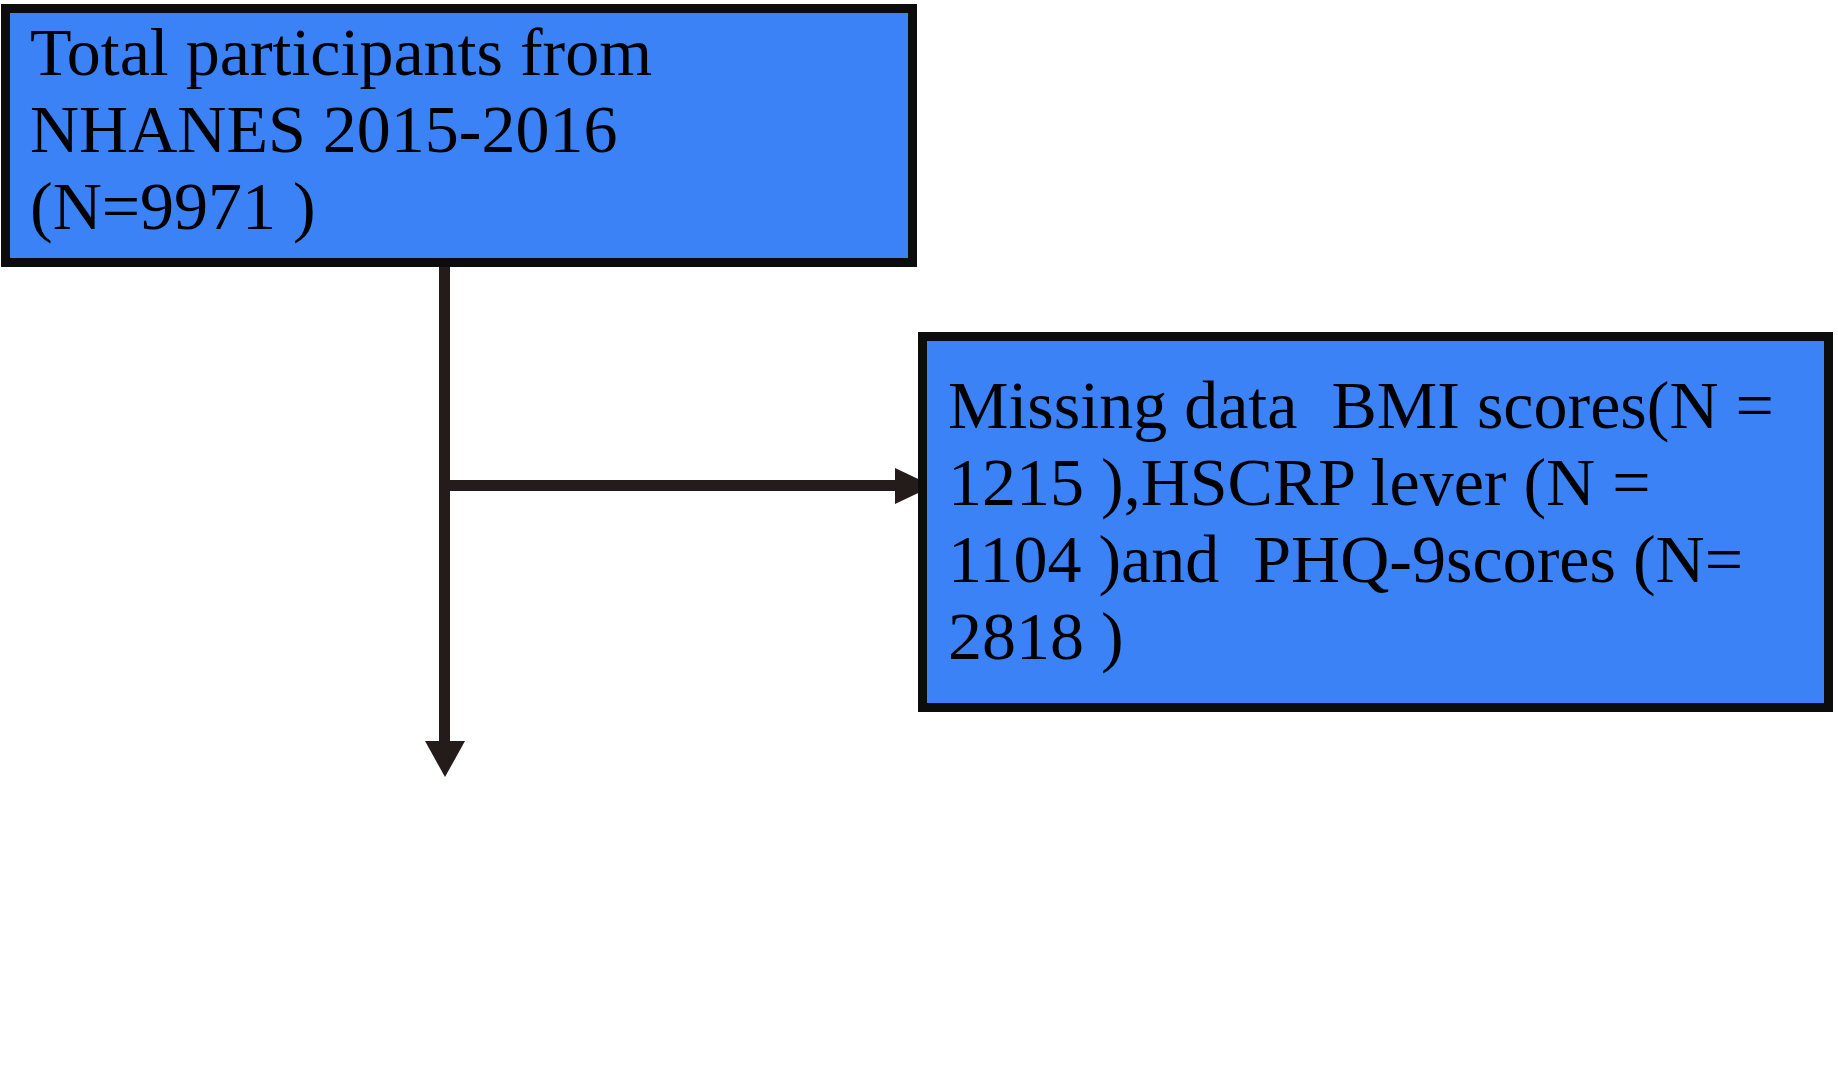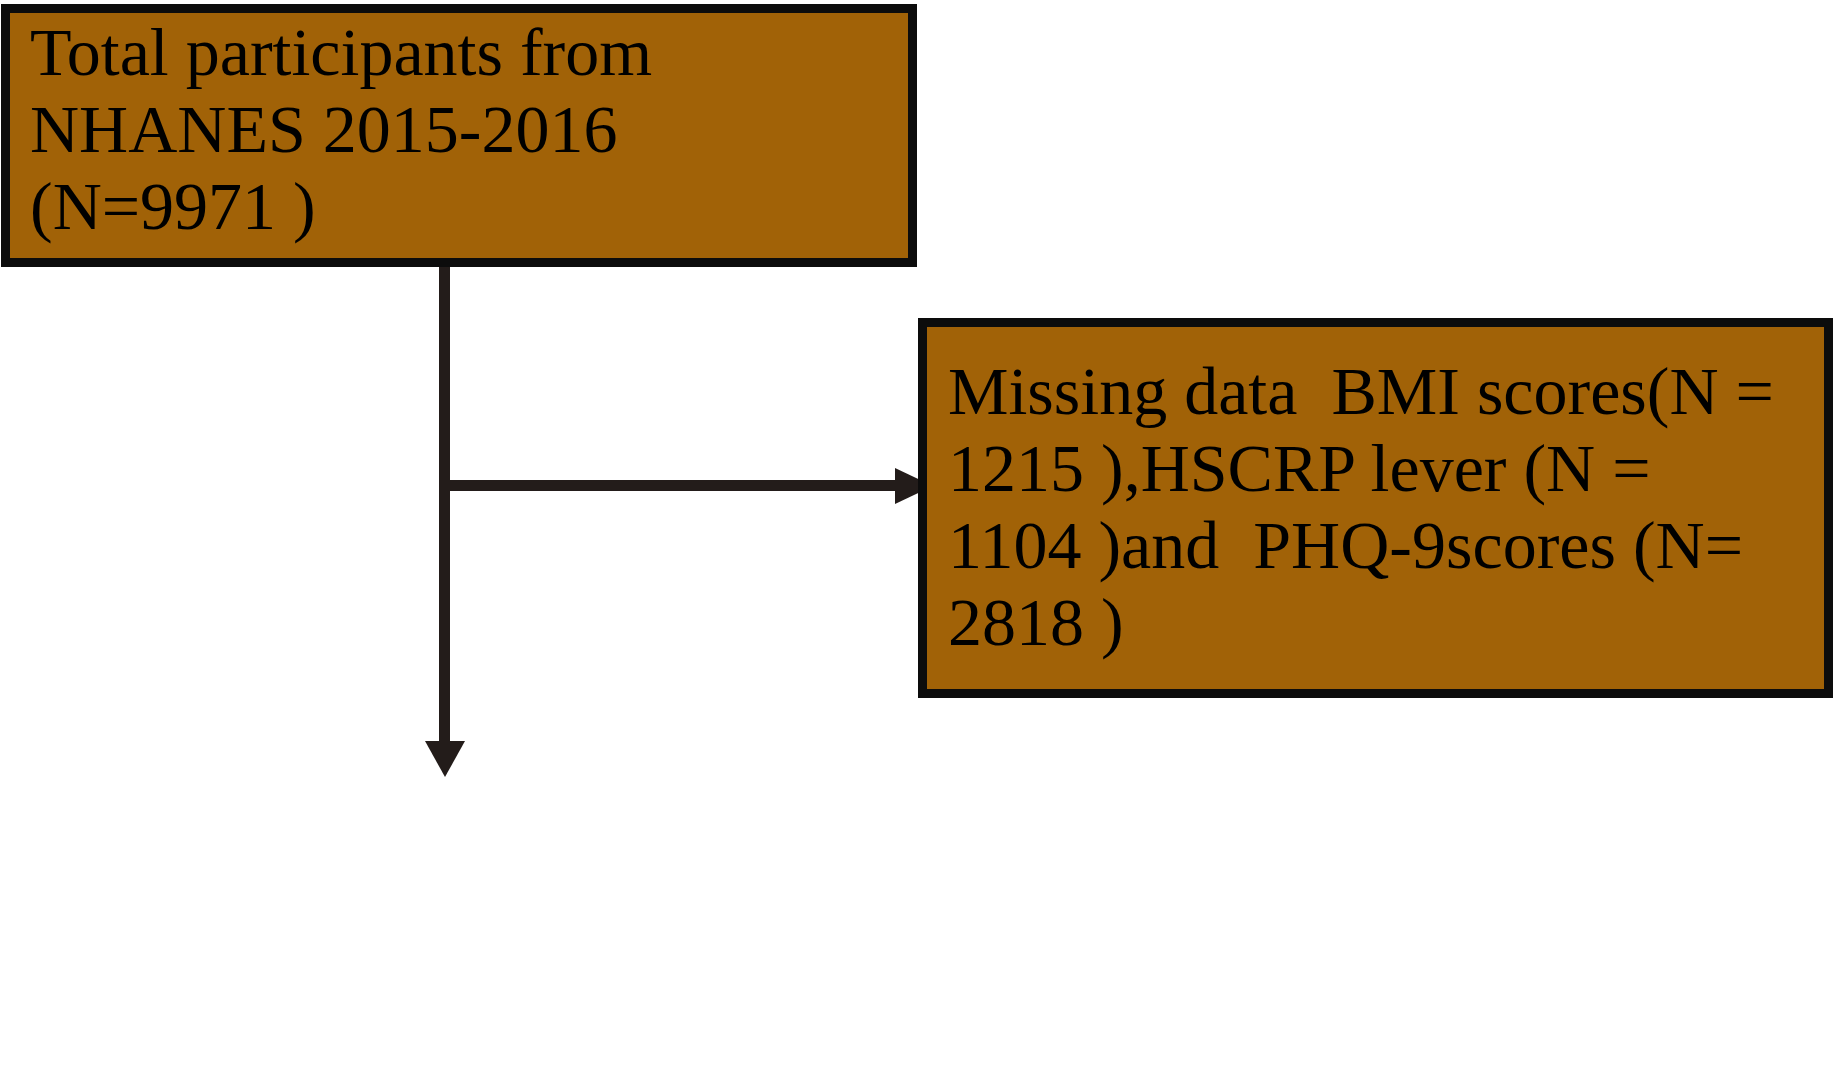--- a/index.html
+++ b/index.html
@@ -13,35 +13,35 @@
     height: 1065px;
     background: #ffffff;
     overflow: hidden;
     font-family: "Liberation Serif", "DejaVu Serif", serif;
     color: #000000;
   }
   .flow-box {
     position: absolute;
     box-sizing: border-box;
     border: 9px solid #0c0c0c;
-    background: #a16207;
+    background: #3b82f6;
   }
   .flow-box .box-text {
     white-space: pre-wrap;
     font-size: 68px;
     line-height: 77px;
     color: #000000;
   }
   .box-total {
     left: 1px; top: 4px;
     width: 916px; height: 263px;
     padding: 1px 10px 0 20px;
   }
   .box-missing {
-    left: 918px; top: 318px;
+    left: 918px; top: 332px;
     width: 915px; height: 380px;
     padding: 26px 18px 0 21px;
   }
   .box-complete {
     left: 1px; top: 762px;
     width: 916px; height: 300px;
     padding: 21px 10px 0 22px;
   }
   .connector {
     position: absolute;

